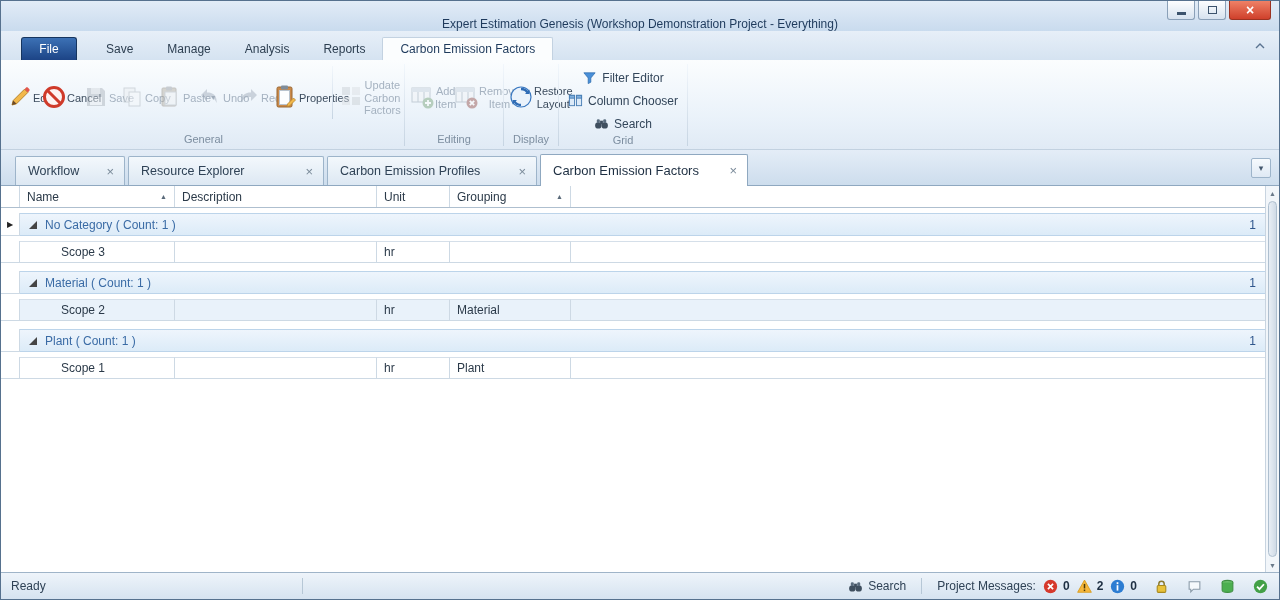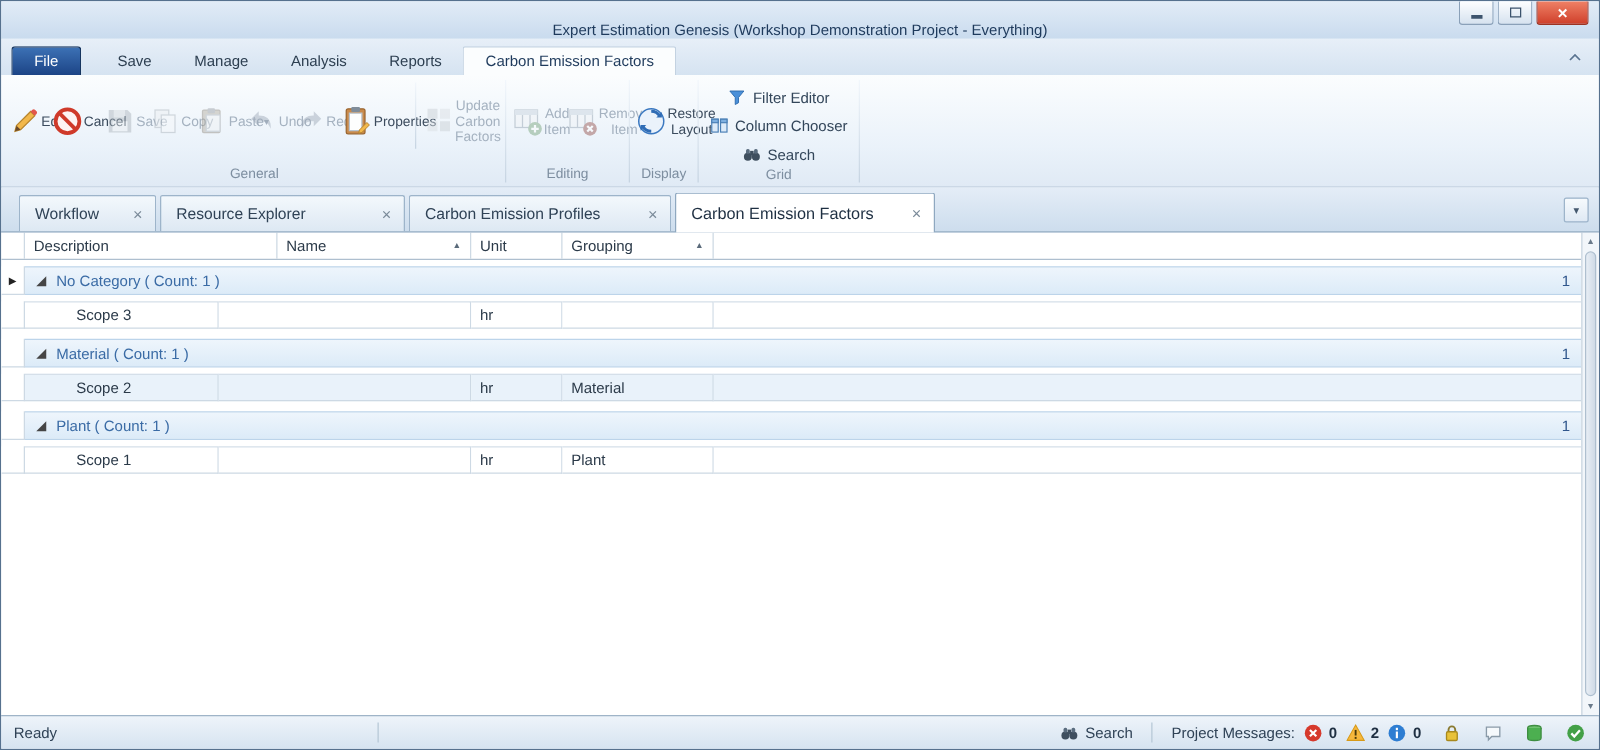--- a/index.html
+++ b/index.html
@@ -10,21 +10,21 @@
   
   .titlebar { height:30px; background:linear-gradient(#e2ecf7,#c9dbee); display:flex; align-items:flex-end; position:relative; flex:none; }
   .titlebar .title { flex:1; text-align:center; font-size:12px; color:#1e3a5c; }
   .win-controls { position:absolute; right:8px; top:0; display:flex; }
   .win-btn { width:28px; height:19px; border:1px solid #8aa0b8; border-top:none; background:linear-gradient(#fdfeff,#d6e2ef); display:flex; align-items:center; justify-content:center; border-radius:0 0 3px 3px; margin-left:3px; color:#3c536d; font-size:12px; }
   .win-btn.close { width:42px; background:linear-gradient(#ef8166,#cf402b); border-color:#9c3322; color:#fff; font-size:14px; font-weight:bold; }
   .min-glyph { width:9px; height:3px; background:#3c536d; display:block; margin-top:7px; }
   .max-glyph { width:9px; height:8px; border:1.5px solid #3c536d; display:block; }
 
   
-  .ribbon-tabs { height:29px; background:linear-gradient(#e7eff8,#d5e3f1); display:flex; align-items:flex-end; padding-left:8px; position:relative; flex:none; }
+  .ribbon-tabs { height:29px; background:linear-gradient(#e7eff8,#d5e3f1); display:flex; align-items:flex-end; padding-left:20px; position:relative; flex:none; }
   .file-tab { height:23px; min-width:56px; background:linear-gradient(#3c71b5,#1c4486); border:1px solid #16355f; border-bottom:none; border-radius:3px 3px 0 0; color:#fff; font-size:12px; display:flex; align-items:center; justify-content:center; margin-right:12px; }
   .rtab { height:23px; padding:0 17px; display:flex; align-items:center; font-size:12px; color:#2c3e50; }
   .rtab.active { background:#fbfdfe; border:1px solid #c3d2e1; border-bottom:none; border-radius:2px 2px 0 0; color:#1e3a5c; }
   .ribbon-collapse { position:absolute; right:10px; top:8px; width:18px; height:14px; display:flex; align-items:center; justify-content:center; }
 
   
   .ribbon-body { height:90px; background:linear-gradient(#fbfdfe,#eaf2fa 65%,#e0eaf5); border-bottom:1px solid #c2d1e0; display:flex; padding:1px 4px 0; flex:none; }
   .rgroup { display:flex; flex-direction:column; }
   .rgroup .btns { flex:1; display:flex; align-items:center; padding-top:2px; }
   .rgroup .btns.vertical { flex-direction:column; padding-top:6px; gap:2px; }
@@ -297,26 +297,26 @@
     </div>
     <div class="tab-overflow">
       <span>▾</span>
     </div>
   </div>
 
   <div class="grid-panel">
     <div class="grid">
       <div class="grid-header">
         <div class="hcell w-ind"></div>
-        <div class="hcell w-desc">
-          <span>Description</span>
-        </div>
         <div class="hcell w-name">
           <span>Name</span>
           <span class="sort">▲</span>
+        </div>
+        <div class="hcell w-desc">
+          <span>Description</span>
         </div>
         <div class="hcell w-unit">
           <span>Unit</span>
         </div>
         <div class="hcell w-grp">
           <span>Grouping</span>
           <span class="sort">▲</span>
         </div>
         <div class="hcell w-fill"></div>
       </div>

